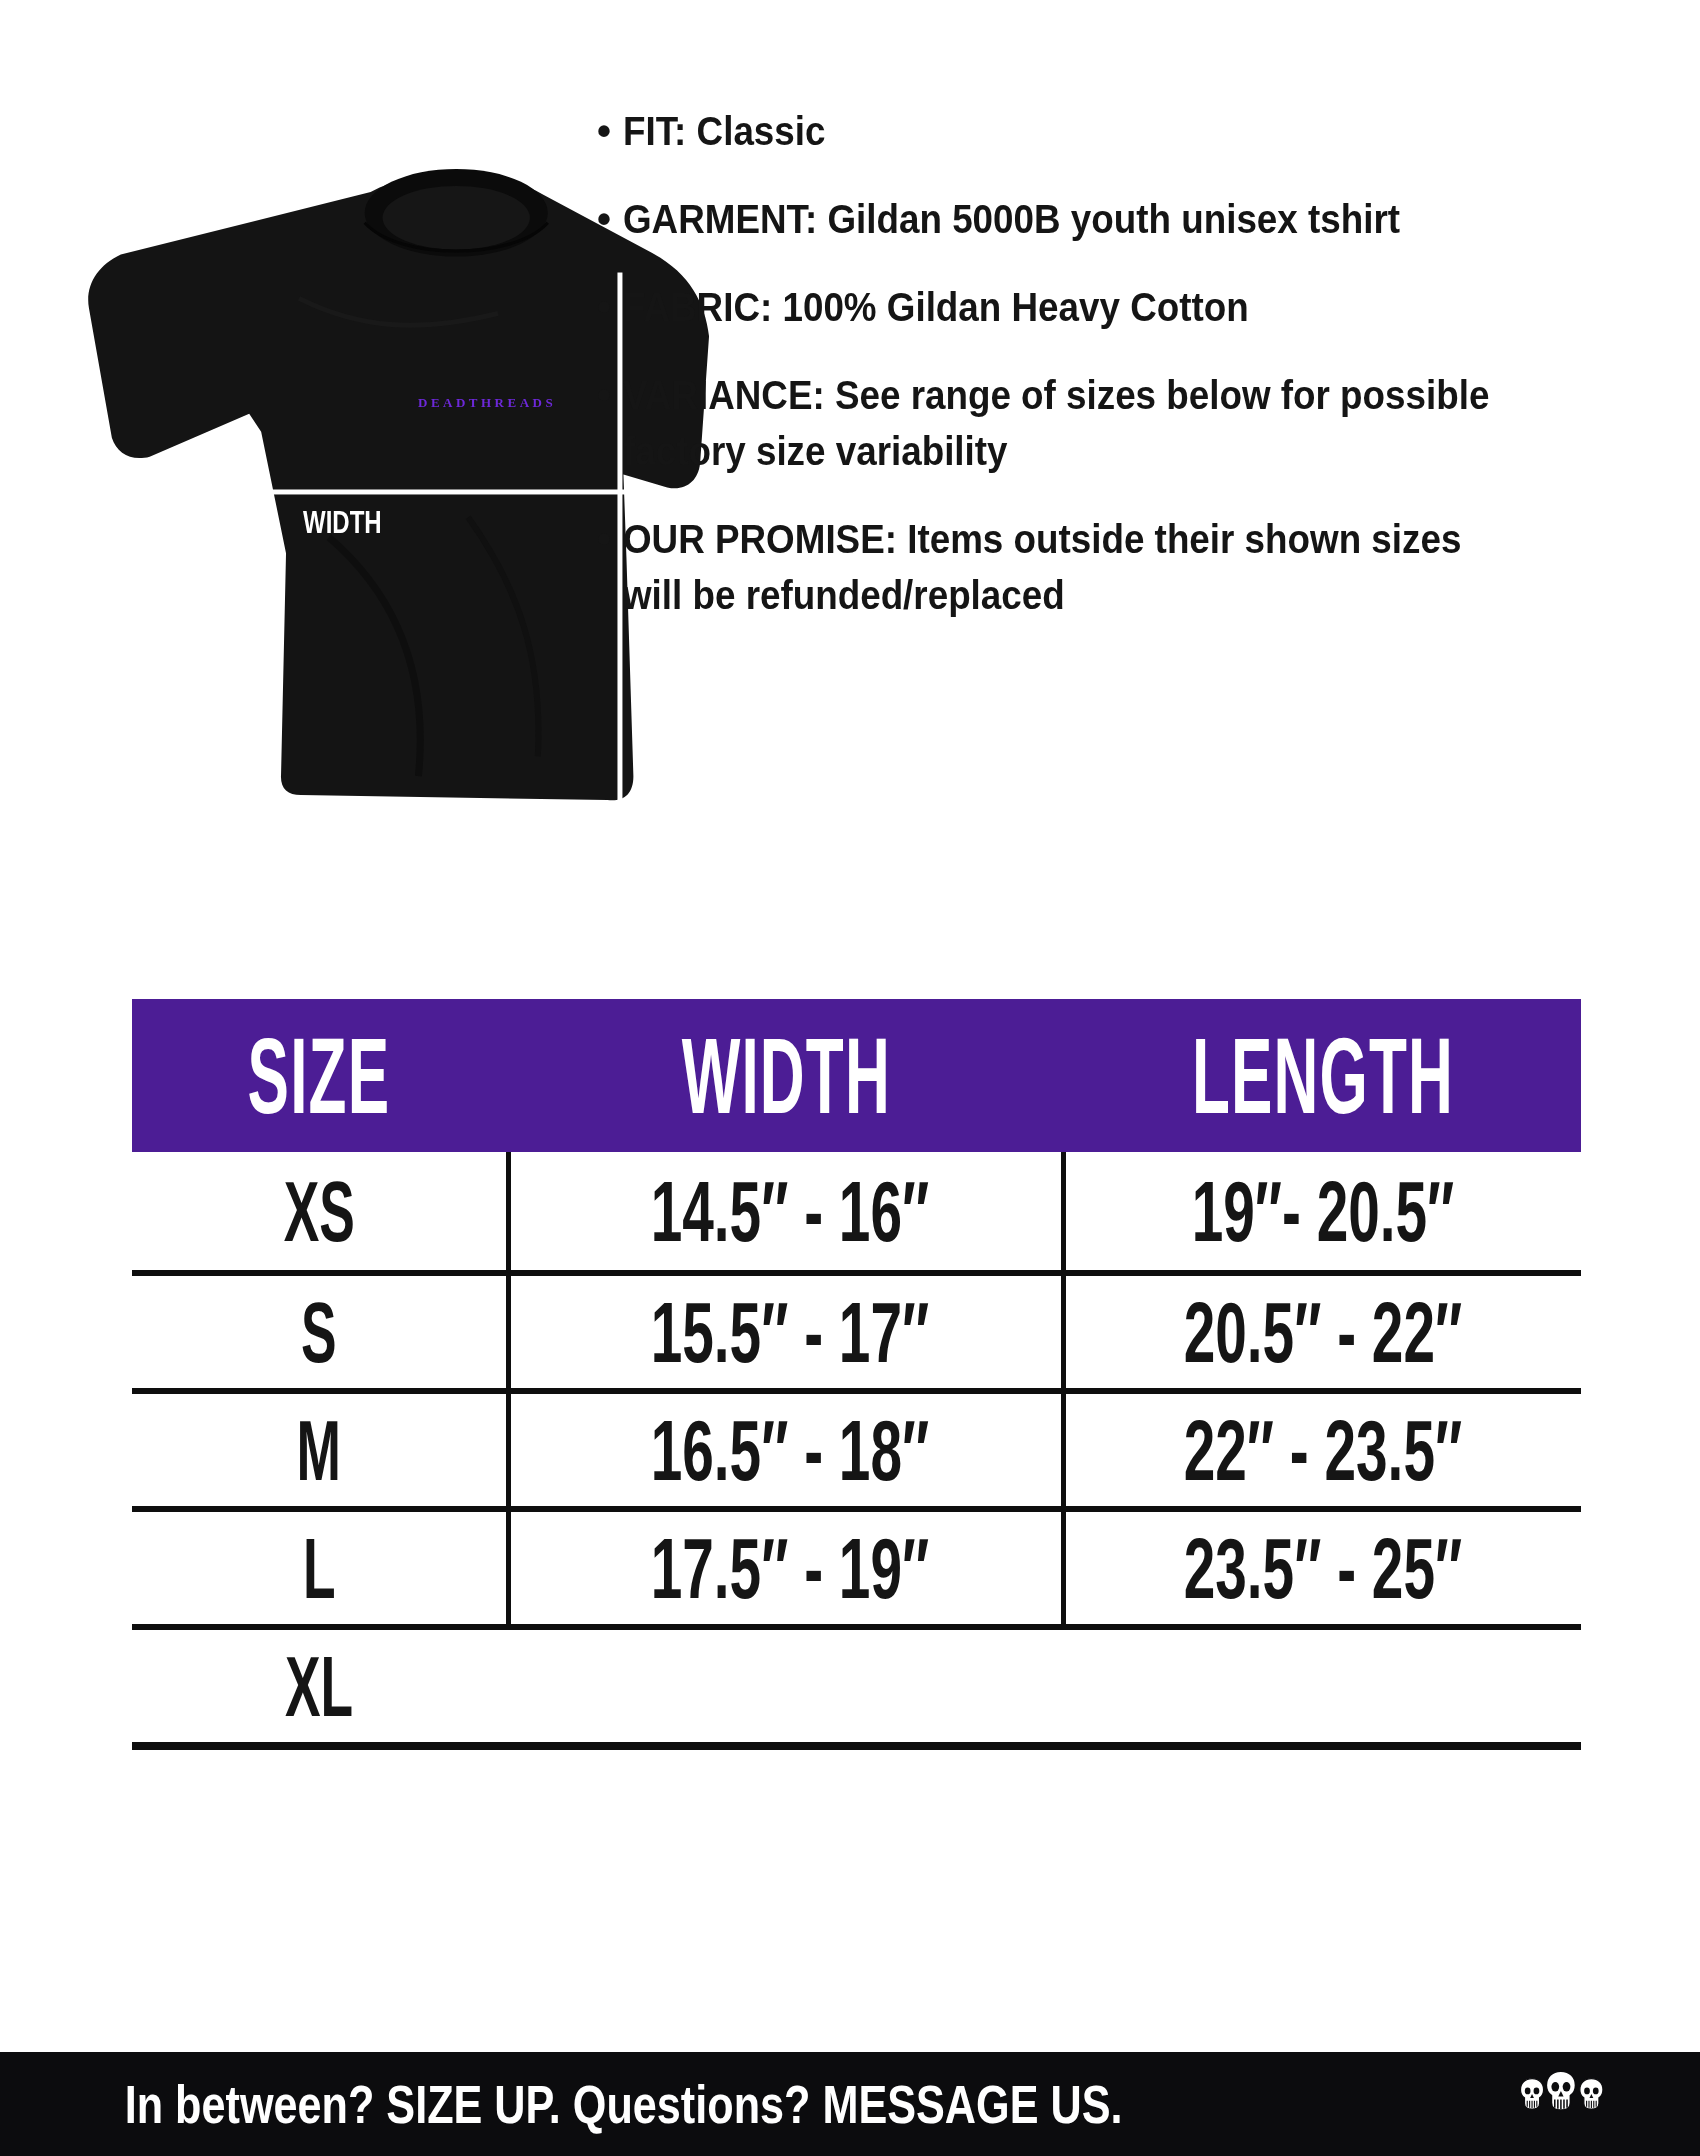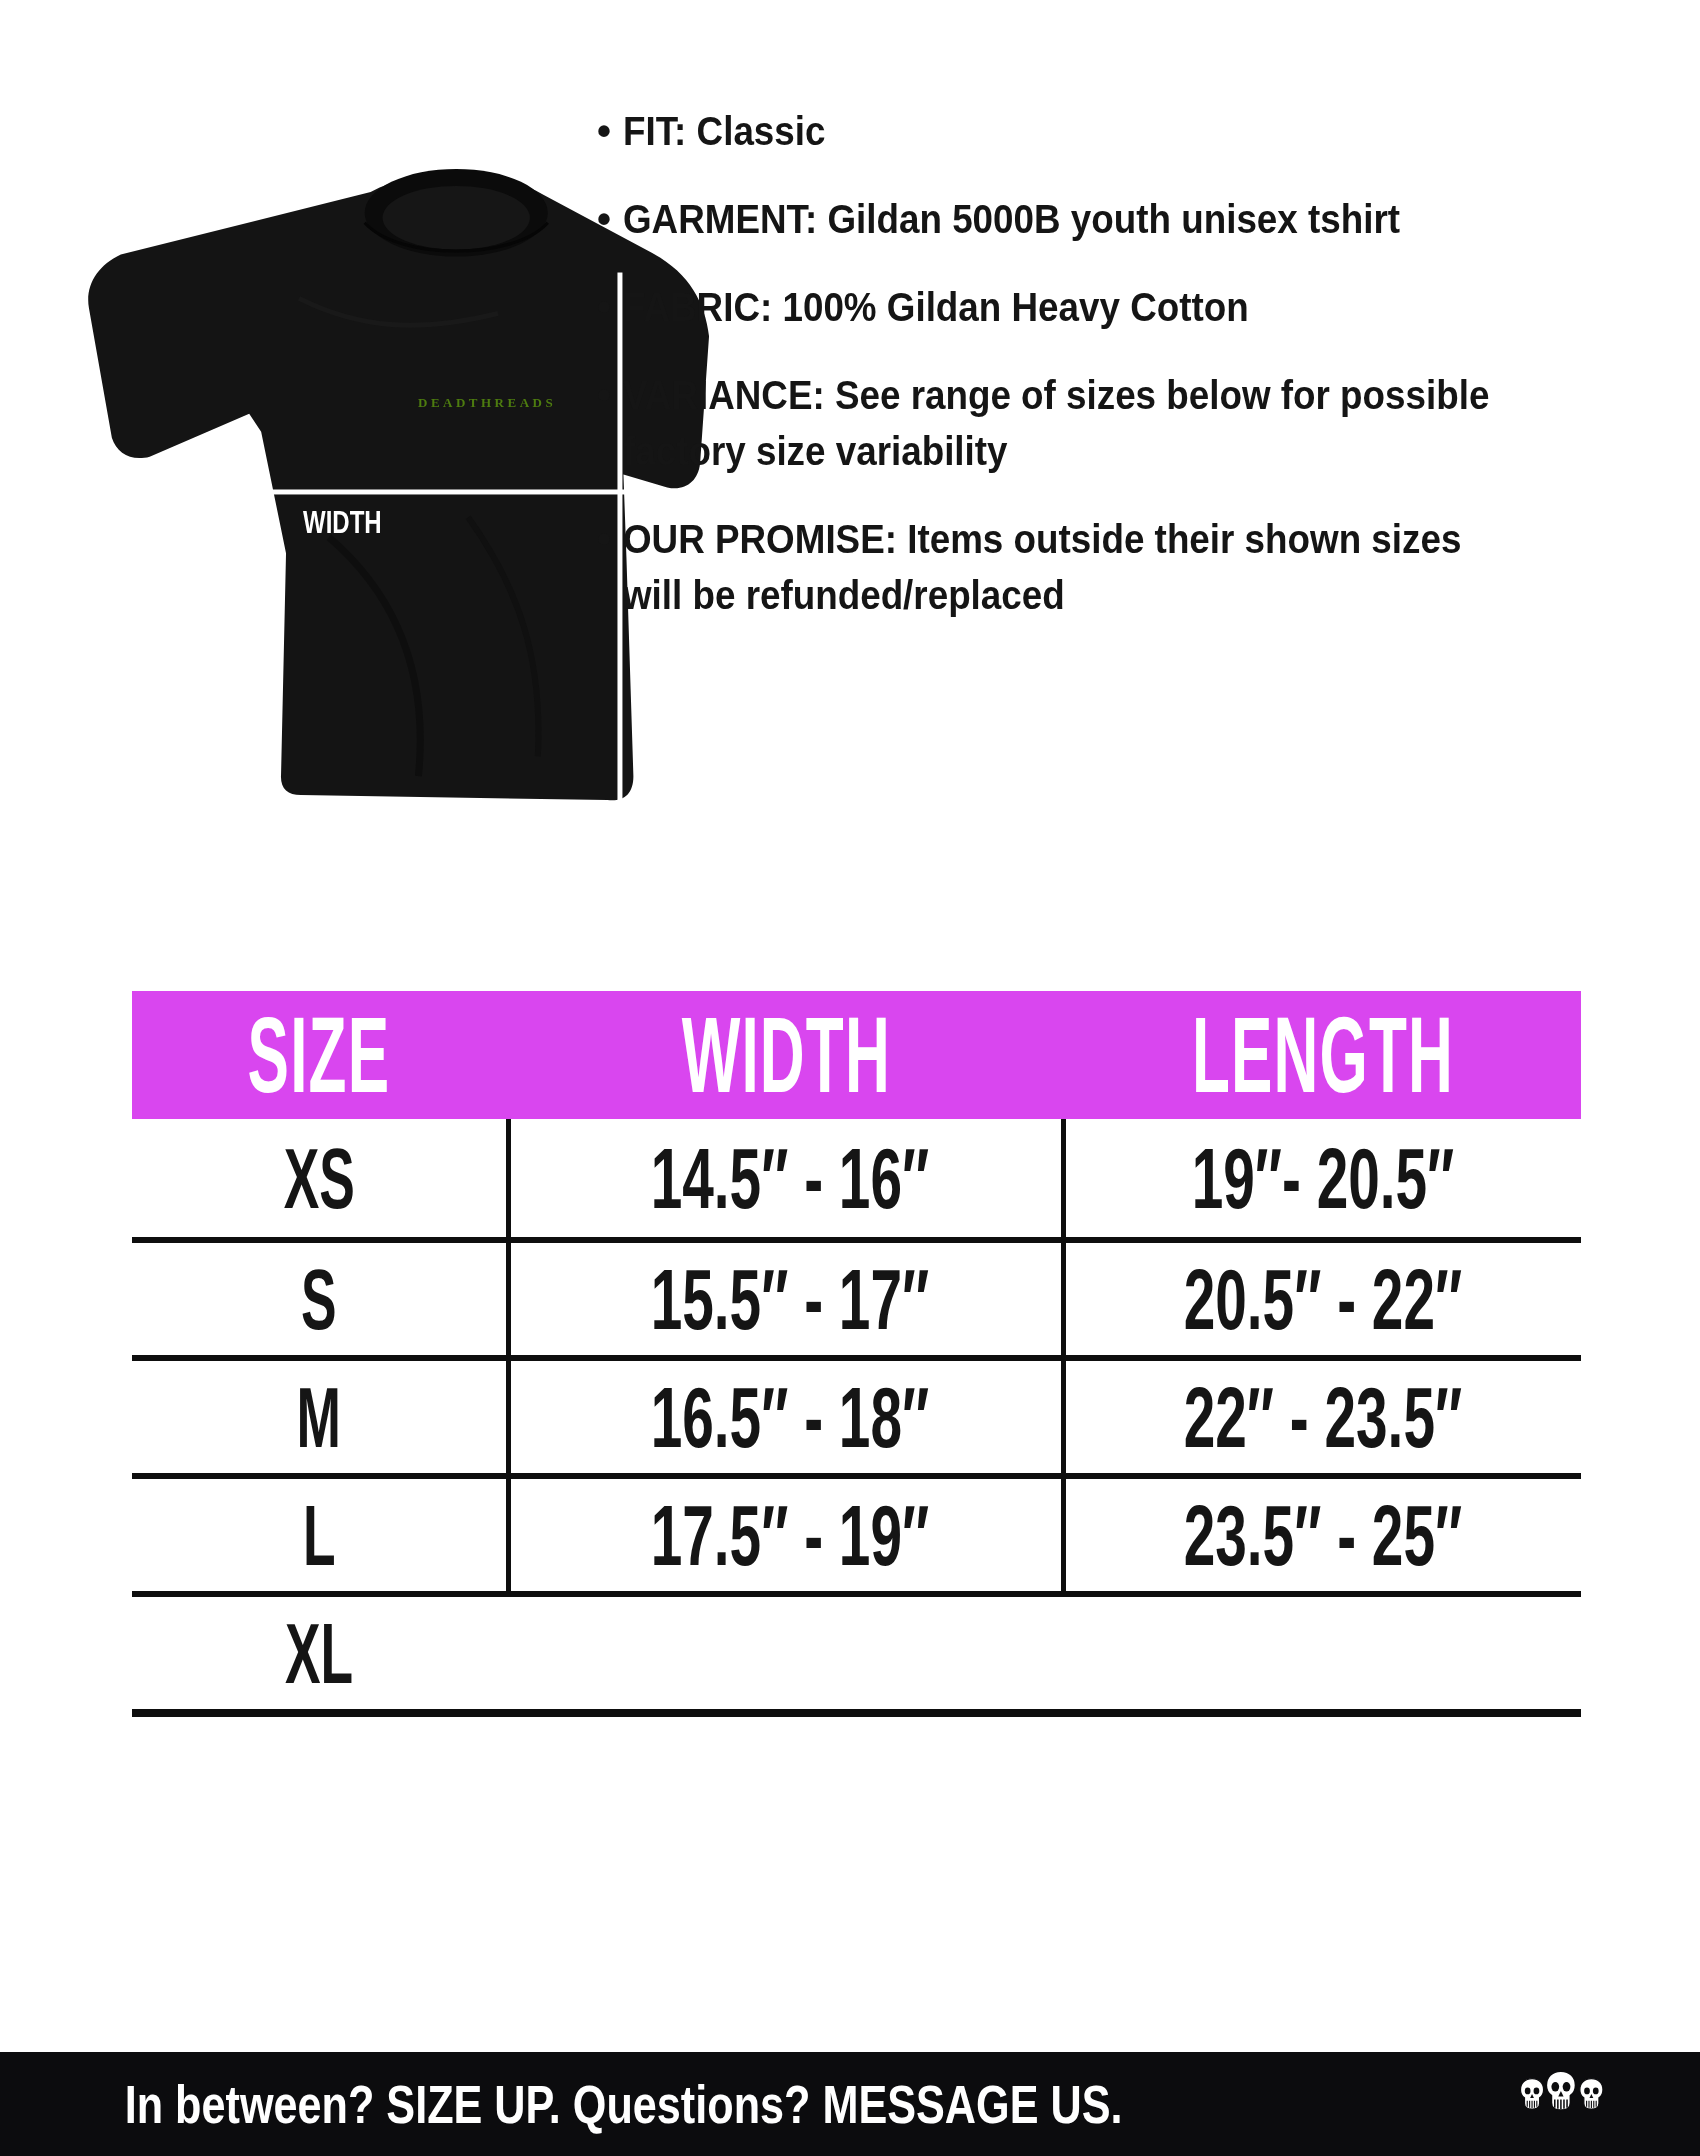--- a/index.html
+++ b/index.html
@@ -8,37 +8,37 @@
 
   
   .shirt-wrap{position:absolute;left:0;top:0;width:756px;height:856px;}
   .shirt-svg{position:absolute;left:80px;top:159px;}
   .shirt-label{position:absolute;color:#ffffff;font-weight:700;
                white-space:nowrap;display:inline-block;}
   .width-label{left:303px;top:504px;font-size:32px;
                transform:scaleX(.75);transform-origin:0 50%;}
   .length-label{left:665px;top:631px;font-size:30px;
                transform:rotate(90deg) scaleX(.78);transform-origin:0 0;}
-  .chest-logo{position:absolute;left:418px;top:395px;color:#4d7c0f;
+  .chest-logo{position:absolute;left:418px;top:395px;color:#6d28d9;
               font-family:"Liberation Serif",serif;font-weight:700;
               font-size:13px;letter-spacing:3.5px;white-space:nowrap;}
 
   
   .bullets{position:absolute;left:597px;top:103px;width:1045px;}
   .bullet-item{display:flex;margin-bottom:32px;}
   .bullet-dot{width:26px;font-size:40px;font-weight:700;line-height:56px;}
   .bullet-lines{flex:1;}
   .bullet-line{font-size:40px;font-weight:700;line-height:56px;
                white-space:nowrap;display:block;
                transform:scaleX(.92);transform-origin:0 50%;}
 
   
   .size-table{position:absolute;left:132px;top:991px;width:1449px;}
-  .table-header{height:128px;background:#d946ef;display:grid;
-                grid-template-columns:374px 560px 514px;align-items:center;}
+  .table-header{height:153px;background:#4c1d95;display:grid;
+                grid-template-columns:374px 560px 514px;align-items:center;margin-top:8px;}
   .th-cell{text-align:center;}
   .hdr-text{display:inline-block;font-size:107px;font-weight:700;color:#ffffff;
             letter-spacing:2px;transform:scaleX(.58);transform-origin:50% 50%;
             white-space:nowrap;}
   .table-body{border-bottom:8px solid #0e0e0e;}
   .table-row{height:118px;display:grid;grid-template-columns:374px 560px 514px;
              box-sizing:border-box;background:#ffffff;}
   .table-row + .table-row{border-top:6px solid #0e0e0e;}
   .td-cell{display:flex;align-items:center;justify-content:center;box-sizing:border-box;}
   .td-mid{border-left:5px solid #0e0e0e;border-right:5px solid #0e0e0e;padding-left:8px;}

